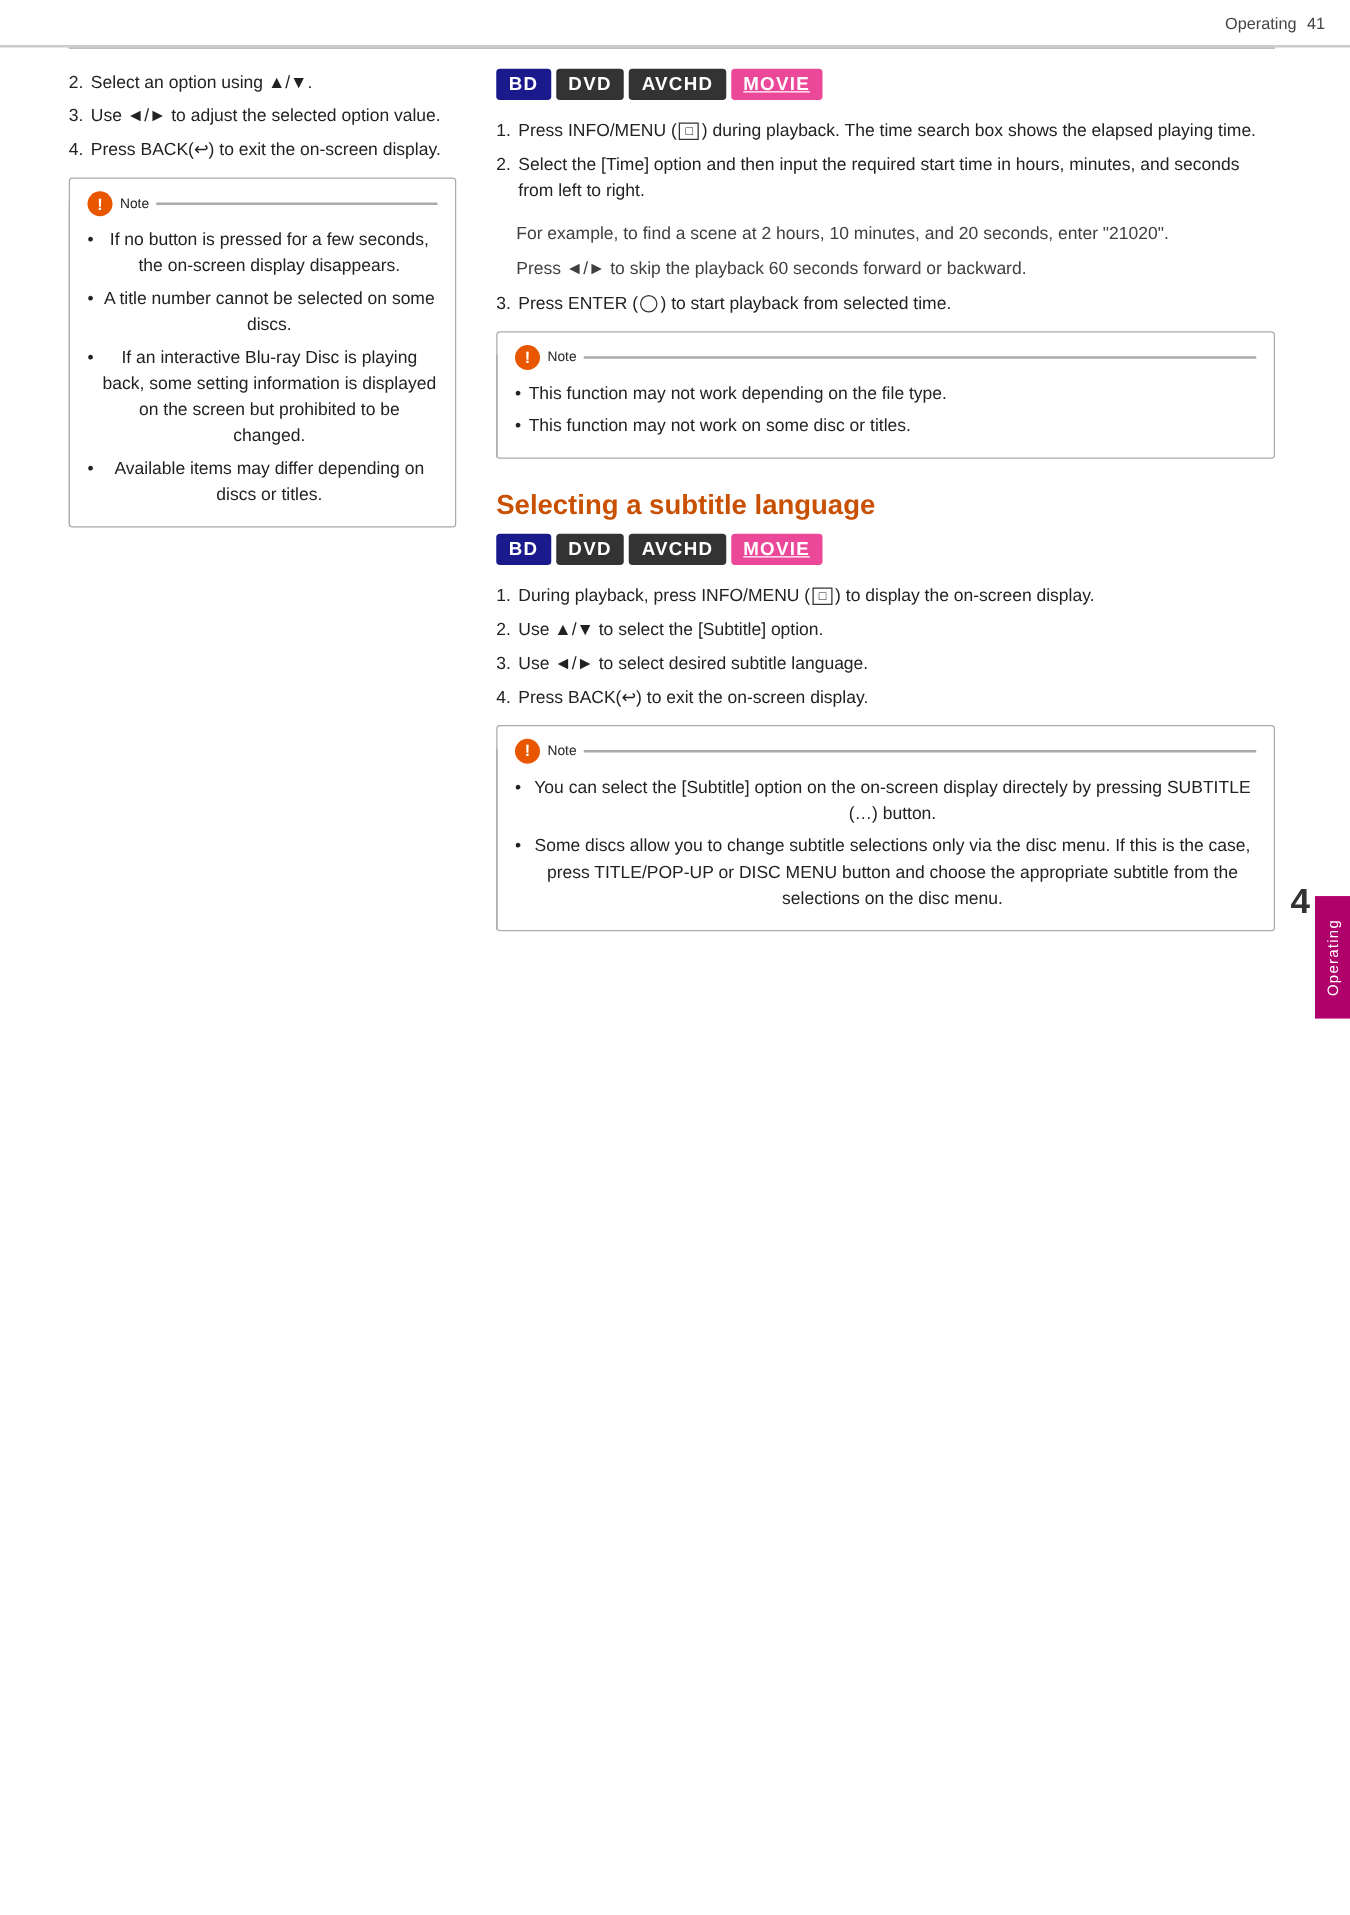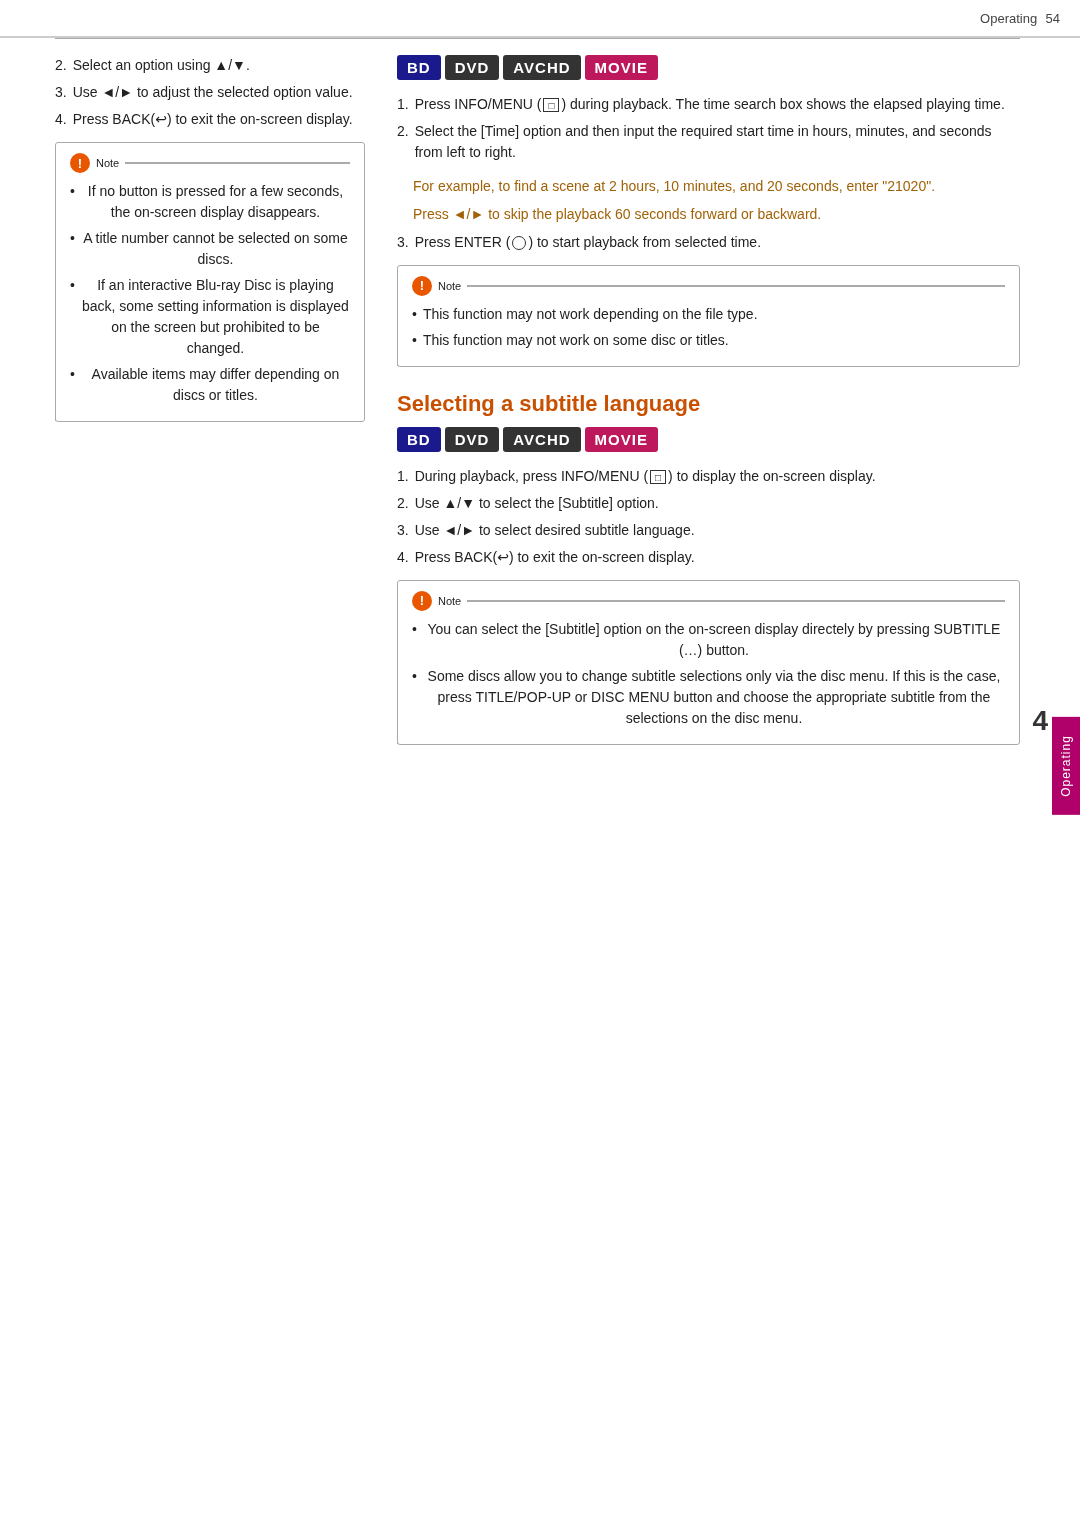--- a/index.html
+++ b/index.html
@@ -186,21 +186,21 @@
       color: #fff;
       font-size: 15px;
       font-weight: bold;
       padding: 4px 10px;
       border-radius: 3px;
       letter-spacing: 1px;
     }
     .badge.bd { background: #1a1a8c; }
     .badge.dvd { background: #333; }
     .badge.avchd { background: #333; }
-    .badge.movie { background: #be185d; }
+    .badge.movie { background: #ec4899; text-decoration: underline; }
 
     .divider-top {
       border-top: 1.5px solid #aaa;
       margin-bottom: 14px;
     }
 
     .inline-icon {
       display: inline-block;
       border: 1.5px solid #333;
       width: 16px;
@@ -219,30 +219,30 @@
       height: 14px;
       border-radius: 50%;
       vertical-align: middle;
       margin: 0 2px;
     }
     .indent-para {
       font-size: 14px;
       line-height: 1.6;
       margin-left: 16px;
       margin-bottom: 6px;
-      color: #a16207;
+      color: #404040;
     }
   </style>
 </head>
 <body>
 
 <div class="header-bar">
   <span>Operating</span>
   &nbsp;&nbsp;
-  <span>54</span>
+  <span>41</span>
 </div>
 
 <div class="side-tab">
   <span>Operating</span>
 </div>
 <div class="side-number">4</div>
 
 <div class="content">
   <div class="divider-top"></div>
   <div class="columns">

